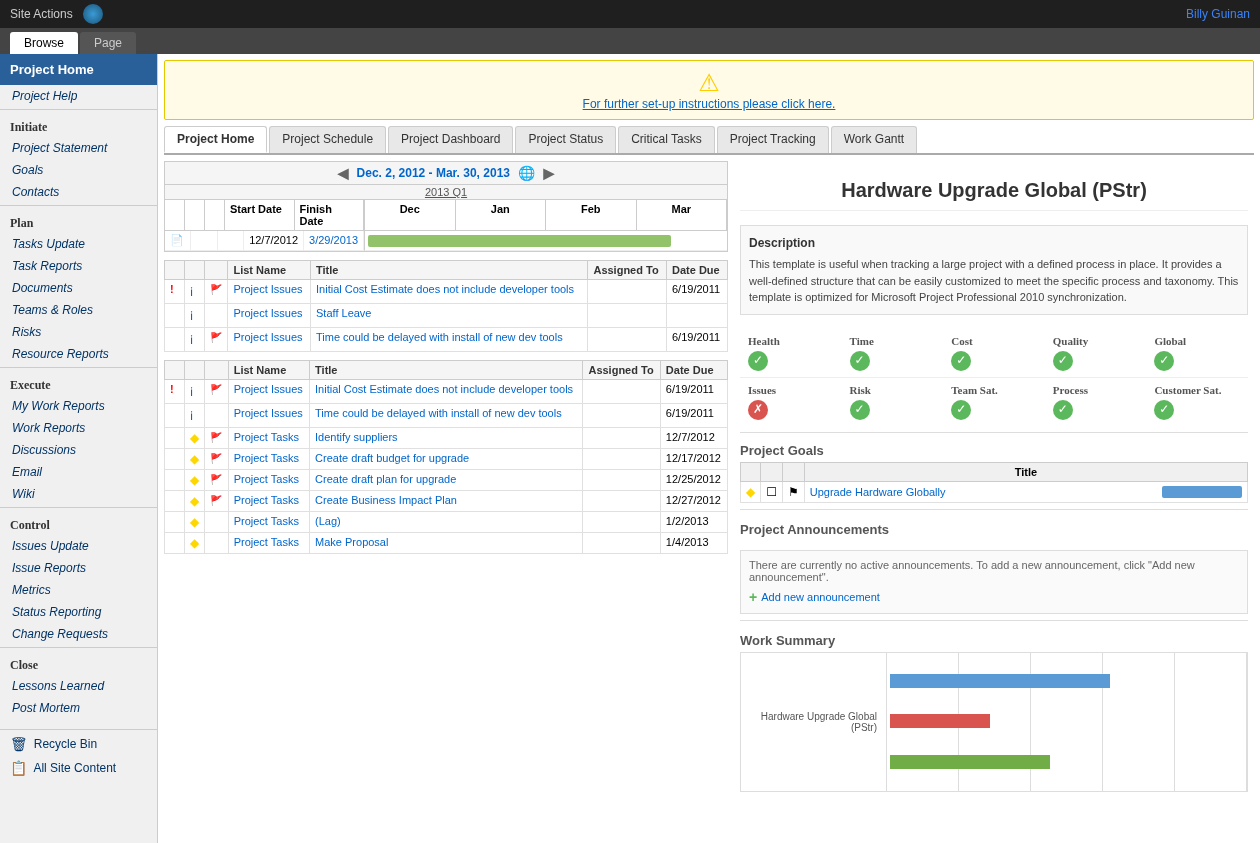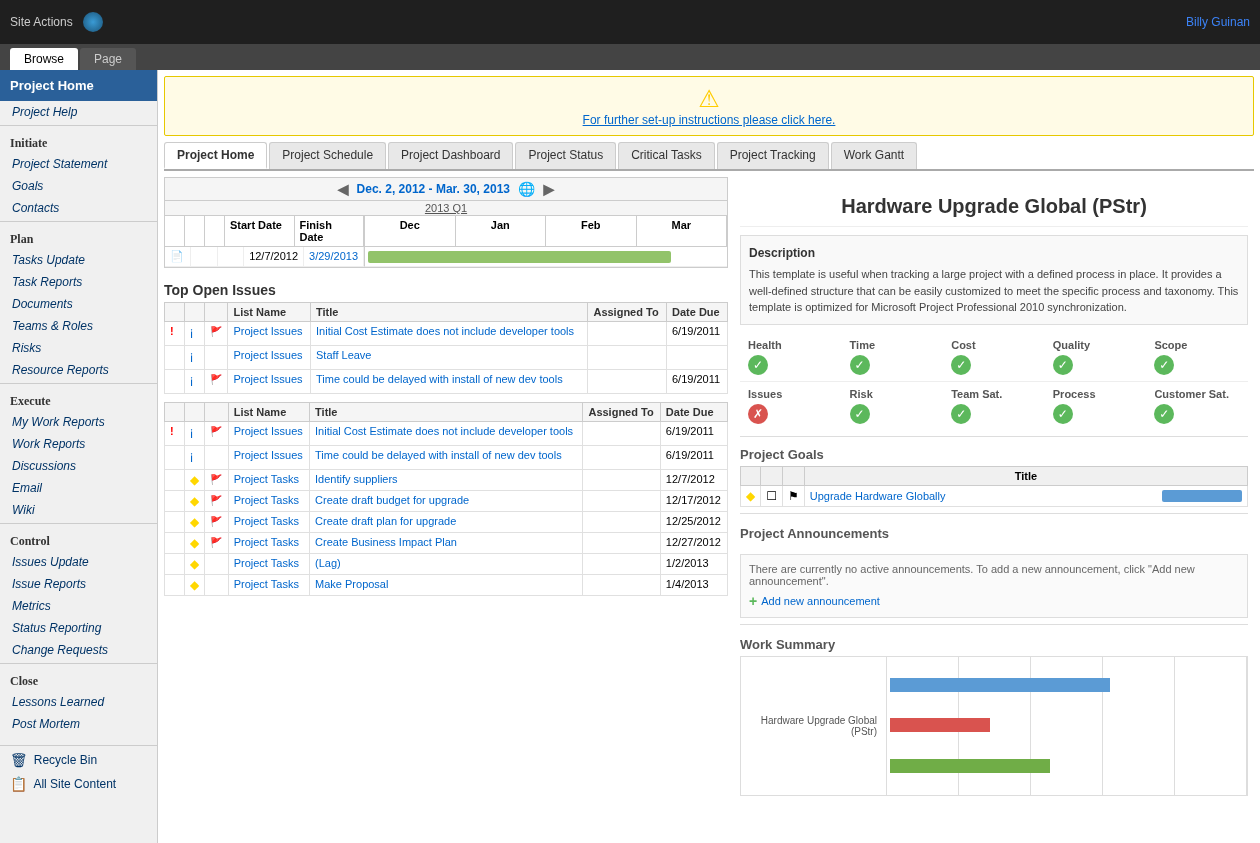--- a/index.html
+++ b/index.html
@@ -1,21 +1,21 @@
 <!DOCTYPE html>
 <html><head>
   <meta charset="utf-8">
   <style>
     * { box-sizing: border-box; margin: 0; padding: 0; }
     body { font-family: 'Segoe UI', Arial, sans-serif; font-size: 12px; background: #fff; overflow: hidden; }
 
     
     #topbar {
       background: #1f1f1f;
-      height: 44px;
+      height: 28px;
       display: flex;
       align-items: center;
       justify-content: space-between;
       padding: 0 10px;
       color: #ccc;
     }
     #topbar .left { display: flex; gap: 10px; align-items: center; }
     #topbar .globe-icon { width: 20px; height: 20px; background: radial-gradient(circle, #3a9bd5, #1a5276); border-radius: 50%; display: inline-block; }
     #tab-bar {
       background: #444;
@@ -194,32 +194,32 @@
     #right-panel { padding: 6px; }
     .project-title {
       font-size: 20px;
       font-weight: bold;
       color: #333;
       text-align: center;
       padding: 12px 0 8px 0;
       border-bottom: 1px solid #eee;
     }
     .status-grid { display: flex; flex-wrap: wrap; gap: 0; }
-    .status-item { flex: 1; min-width: 80px; padding: 6px 8px; }
+    .status-item { flex: 1; min-width: 80px; padding: 6px 8px; font-family: Liberation Serif, serif; }
     .status-label { font-size: 11px; font-weight: bold; color: #555; margin-bottom: 4px; }
     .status-icon-green { width: 20px; height: 20px; background: #5cb85c; border-radius: 50%; display: flex; align-items: center; justify-content: center; color: white; font-size: 12px; }
     .status-icon-red { width: 20px; height: 20px; background: #d9534f; border-radius: 50%; display: flex; align-items: center; justify-content: center; color: white; font-size: 12px; }
     .description-box {
       background: #f9f9f9;
       border: 1px solid #ddd;
       padding: 8px;
       font-size: 11px;
       color: #444;
       line-height: 1.5;
-      margin: 8px 0;
+      margin: 14px 0;
     }
     .description-label { font-size: 12px; font-weight: bold; color: #333; margin-bottom: 4px; }
     .section-divider { border-top: 1px solid #ddd; margin: 6px 0; }
     .goals-title { font-size: 13px; font-weight: bold; color: #555; padding: 4px 0; }
     .goals-table { width: 100%; border-collapse: collapse; font-size: 11px; }
     .goals-table th { background: #f0f0f0; border: 1px solid #ccc; padding: 3px 5px; }
     .goals-table td { border: 1px solid #e0e0e0; padding: 3px 5px; }
     .goals-table td a { color: #0066cc; text-decoration: none; }
     .goal-bar { width: 80px; height: 12px; background: #5b9bd5; border-radius: 2px; }
     .announcements-title { font-size: 13px; font-weight: bold; color: #555; padding: 6px 0 13px 0; }
@@ -365,21 +365,20 @@
               <div class="gantt-data-cell">12/7/2012</div>
               <div class="gantt-data-cell" style="color:#0066cc;cursor:pointer;">3/29/2013</div>
             </div>
             <div class="gantt-bar-area">
               <div class="gantt-bar" style="width:85%;"></div>
             </div>
           </div>
         </div>
 
         <div>
-          <div class="section-title">Top Open Issues</div>
           <table class="data-table">
             <thead>
               <tr>
                 <th style="width:20px;"></th>
                 <th style="width:20px;"></th>
                 <th style="width:20px;"></th>
                 <th>List Name</th>
                 <th>Title</th>
                 <th>Assigned To</th>
                 <th>Date Due</th>
@@ -529,21 +528,21 @@
             </div>
             <div class="status-item">
               <div class="status-label">Cost</div>
               <div class="status-icon-green">✓</div>
             </div>
             <div class="status-item">
               <div class="status-label">Quality</div>
               <div class="status-icon-green">✓</div>
             </div>
             <div class="status-item">
-              <div class="status-label">Scope</div>
+              <div class="status-label">Global</div>
               <div class="status-icon-green">✓</div>
             </div>
           </div>
 
           <div class="status-grid status-row-sep">
             <div class="status-item">
               <div class="status-label">Issues</div>
               <div class="status-icon-red">✗</div>
             </div>
             <div class="status-item">

